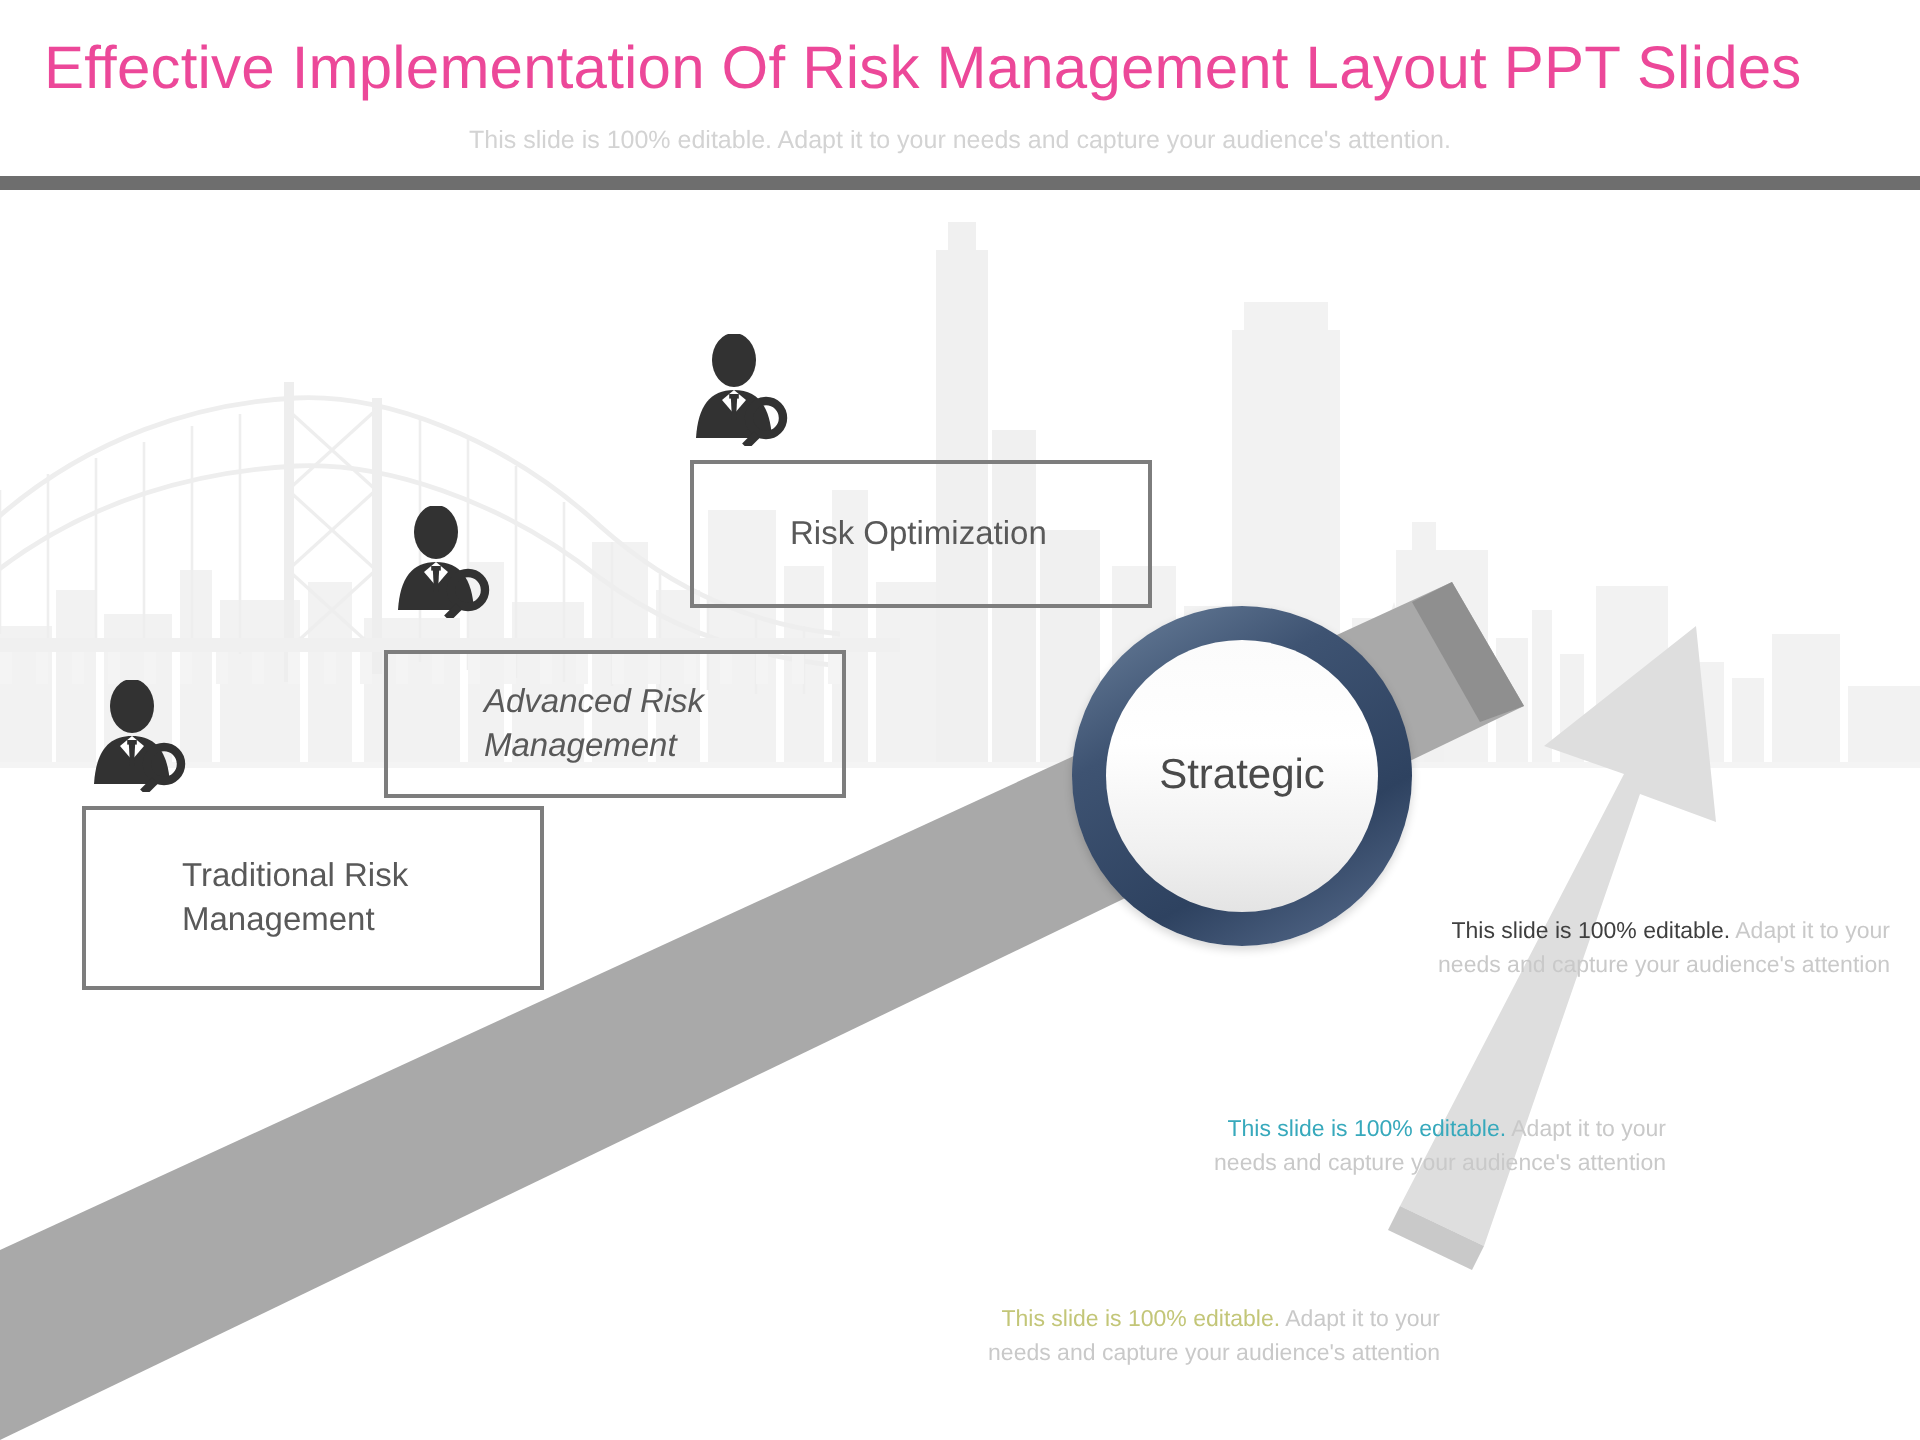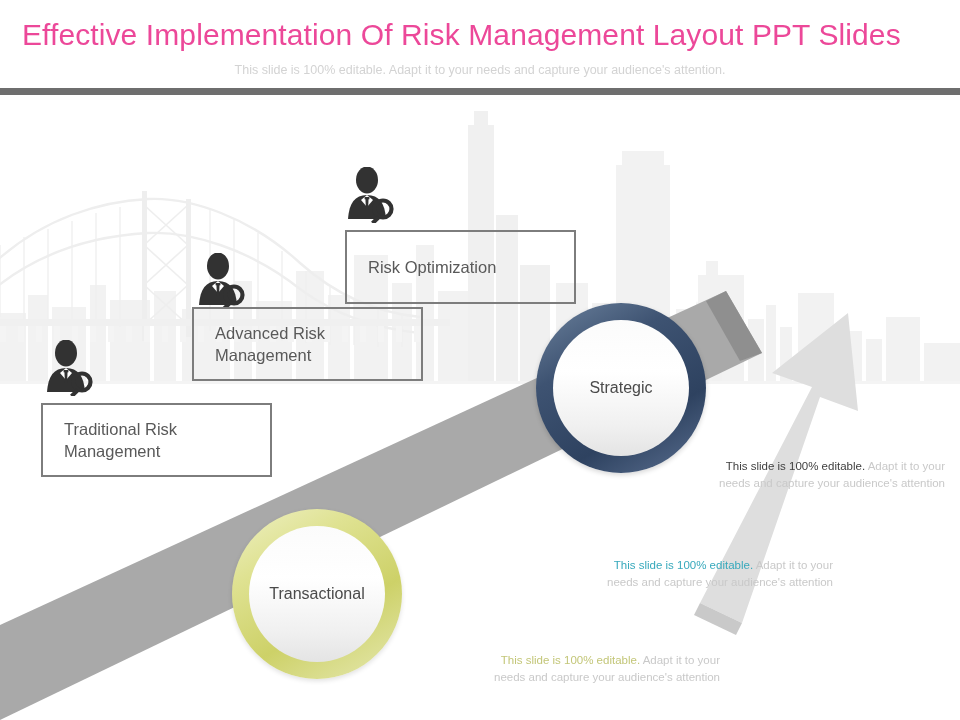--- a/index.html
+++ b/index.html
@@ -77,25 +77,25 @@
     border: 2px solid #7d7d7d;
     background: transparent;
     box-sizing: border-box;
     display: flex;
     align-items: center;
   }
   .stage-box-label {
     font-size: 16.5px;
     color: #595959;
     line-height: 1.35;
-    padding-left: 21px;
+    padding-left: 48px;
     padding-right: 8px;
   }
-  #box-traditional { left: 41px;  top: 403px; width: 231px; height: 74px; }
-  #box-advanced    { left: 192px; top: 307px; width: 231px; height: 74px; }
+  #box-traditional { left: 41px;  top: 403px; width: 231px; height: 92px; }
+  #box-advanced    { left: 192px; top: 325px; width: 231px; height: 74px; font-style: italic; }
   #box-optimization{ left: 345px; top: 230px; width: 231px; height: 74px; }
 
   
   .person-icon {
     position: absolute;
     width: 52px;
     height: 56px;
   }
   #icon-traditional  { left: 44px;  top: 340px; }
   #icon-advanced     { left: 196px; top: 253px; }
@@ -112,21 +112,21 @@
   }
   .stage-circle .inner {
     position: absolute;
     border-radius: 50%;
     background: linear-gradient(to bottom, #fbfbfb 0%, #ffffff 38%, #f0f0f0 78%, #e4e4e4 100%);
     display: flex;
     align-items: center;
     justify-content: center;
   }
   .circle-label {
-    font-size: 16px;
+    font-size: 21px;
     color: #4a4a4a;
     white-space: nowrap;
     position: relative;
     z-index: 2;
   }
 
   #circle-transactional {
     left: 232px; top: 509px; width: 170px; height: 170px;
     background: linear-gradient(150deg, #eef0c4 0%, #dfe292 28%, #cdd168 62%, #e6e9b2 100%);
     box-shadow: 0 2px 5px rgba(0,0,0,0.12);
@@ -317,25 +317,20 @@
   </div>
 
   <div class="stage-box" id="box-advanced">
     <span class="stage-box-label">Advanced Risk Management</span>
   </div>
 
   <div class="stage-box" id="box-optimization">
     <span class="stage-box-label">Risk Optimization</span>
   </div>
 
-  <div class="stage-circle" id="circle-transactional">
-    <div class="inner">
-      <span class="circle-label">Transactional</span>
-    </div>
-  </div>
 
 
   <div class="stage-circle" id="circle-strategic">
     <div class="inner">
       <span class="circle-label">Strategic</span>
     </div>
   </div>
 
   <div class="annotation" id="annotation-strategic">
     <span class="lead" style="color: rgb(63, 63, 63);">This slide is 100% editable.</span><span> Adapt it to your needs and capture your audience's attention</span>

